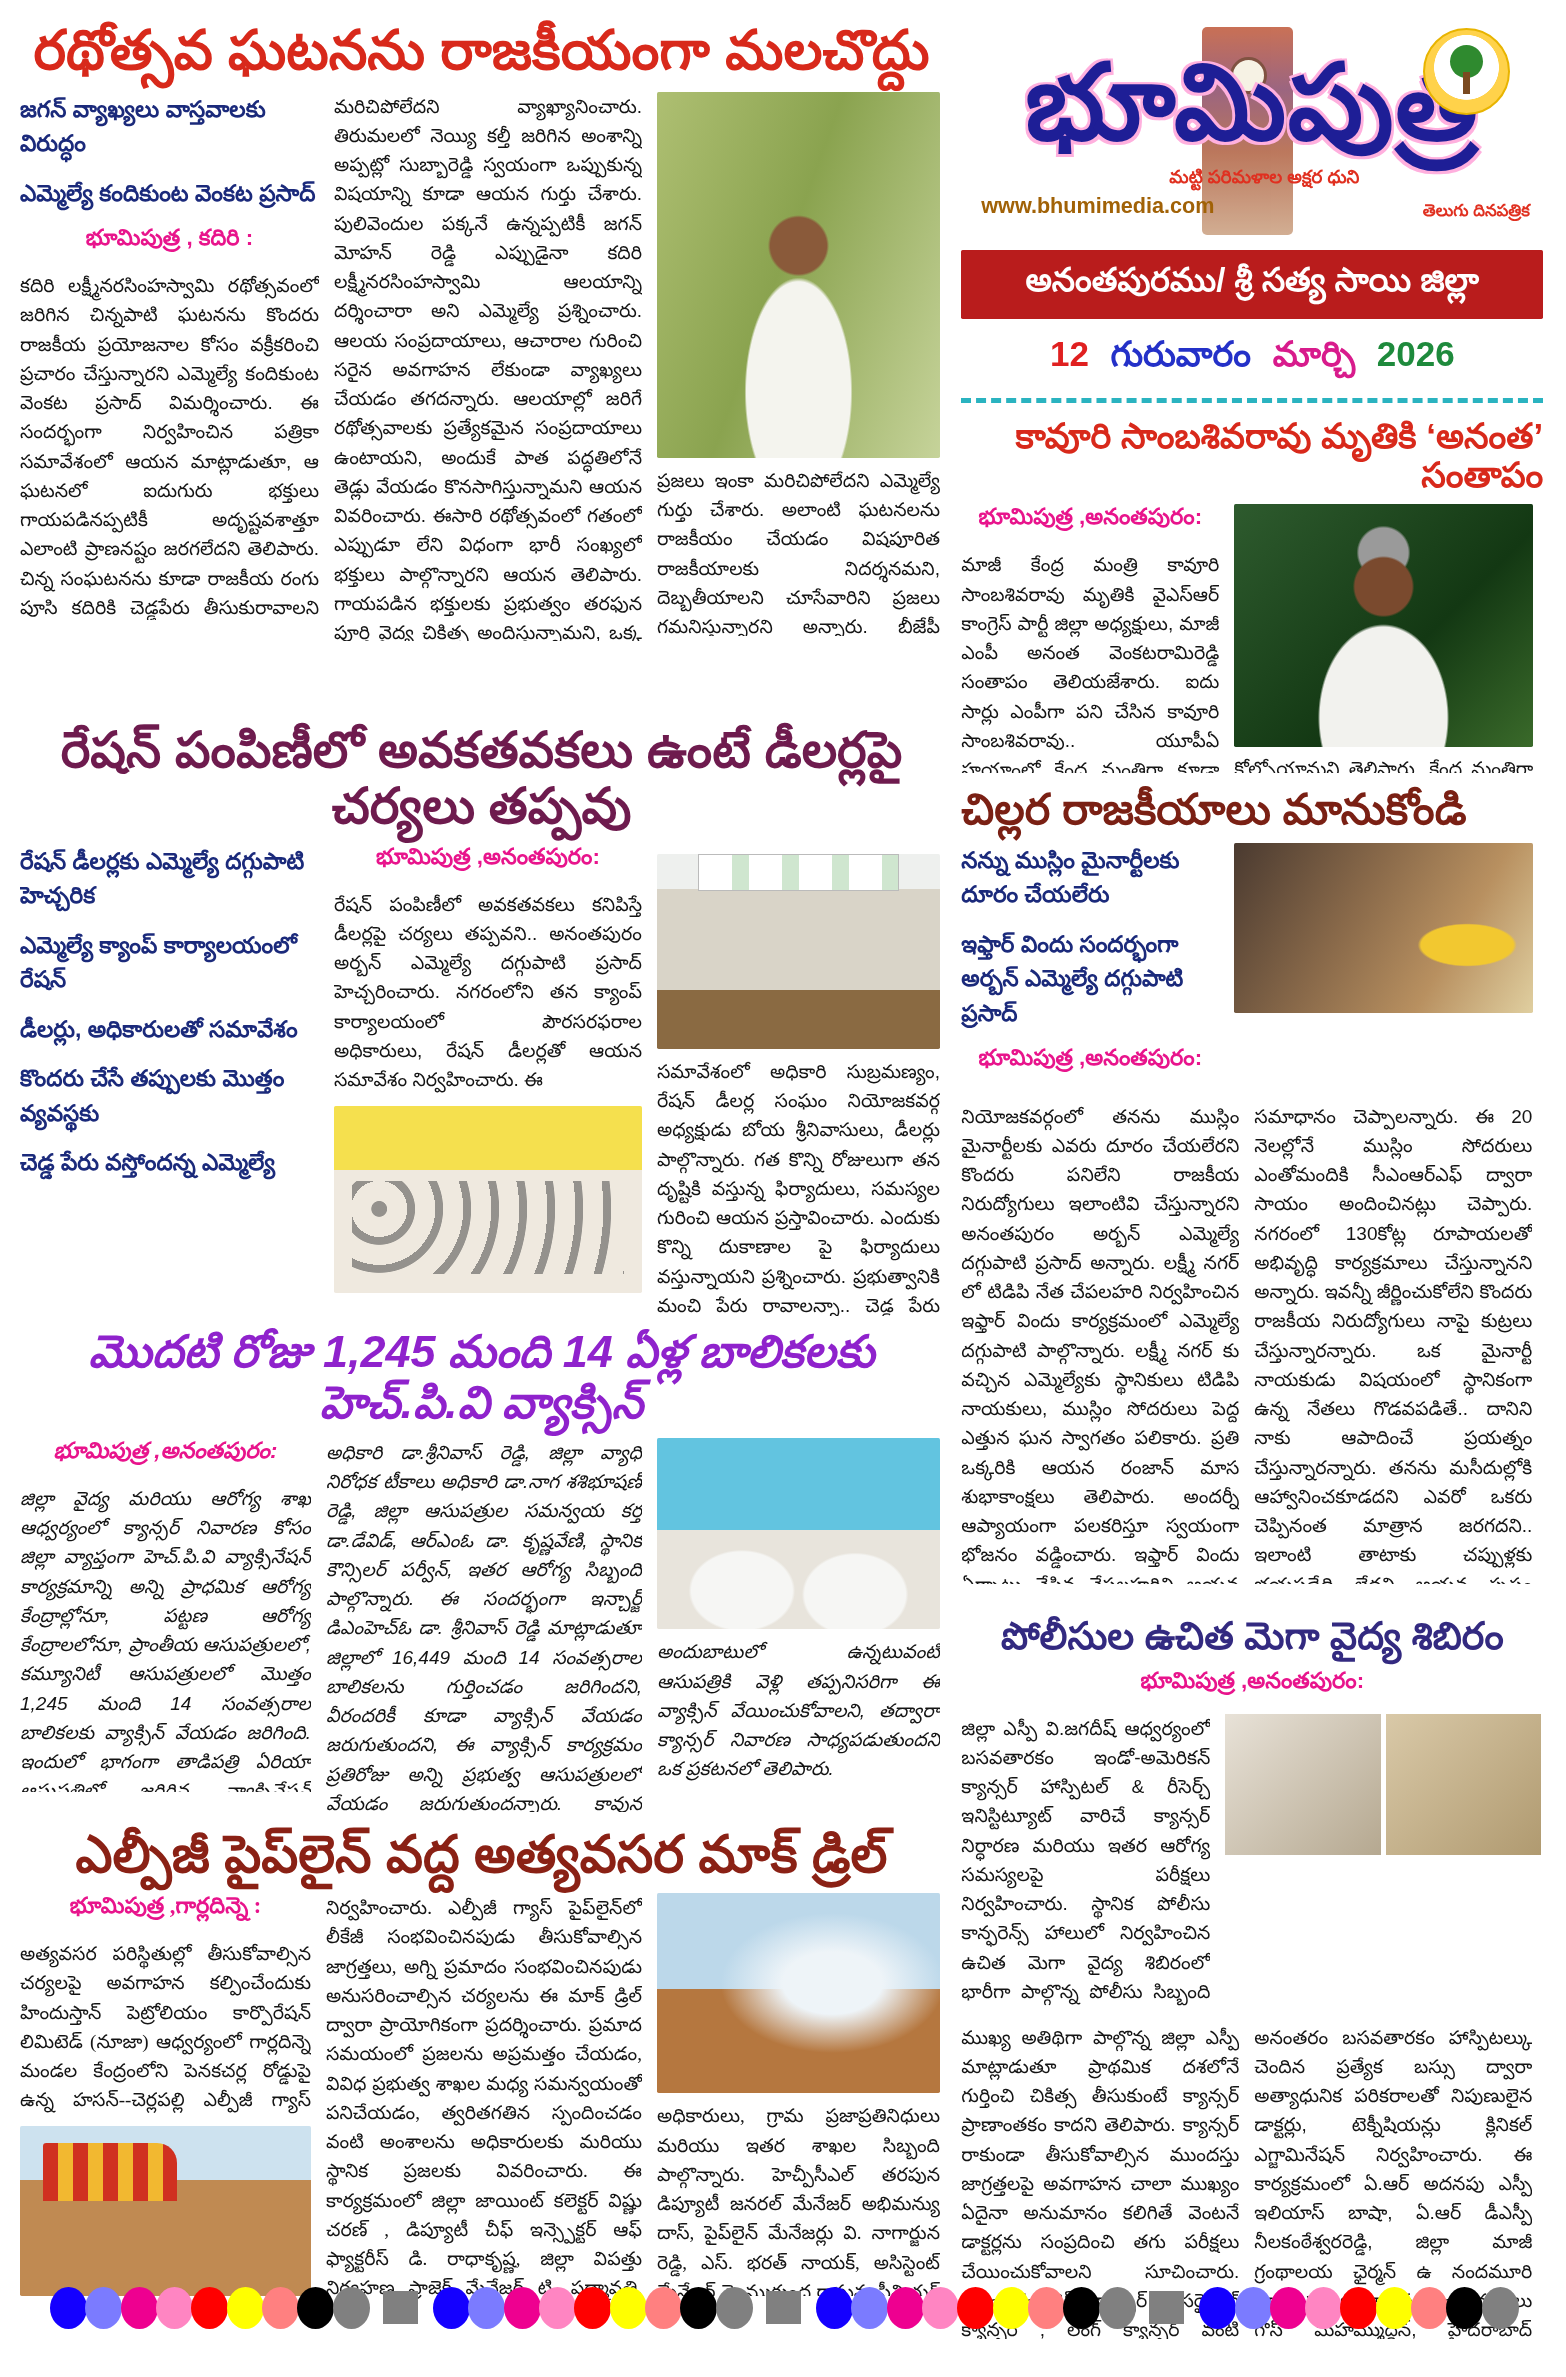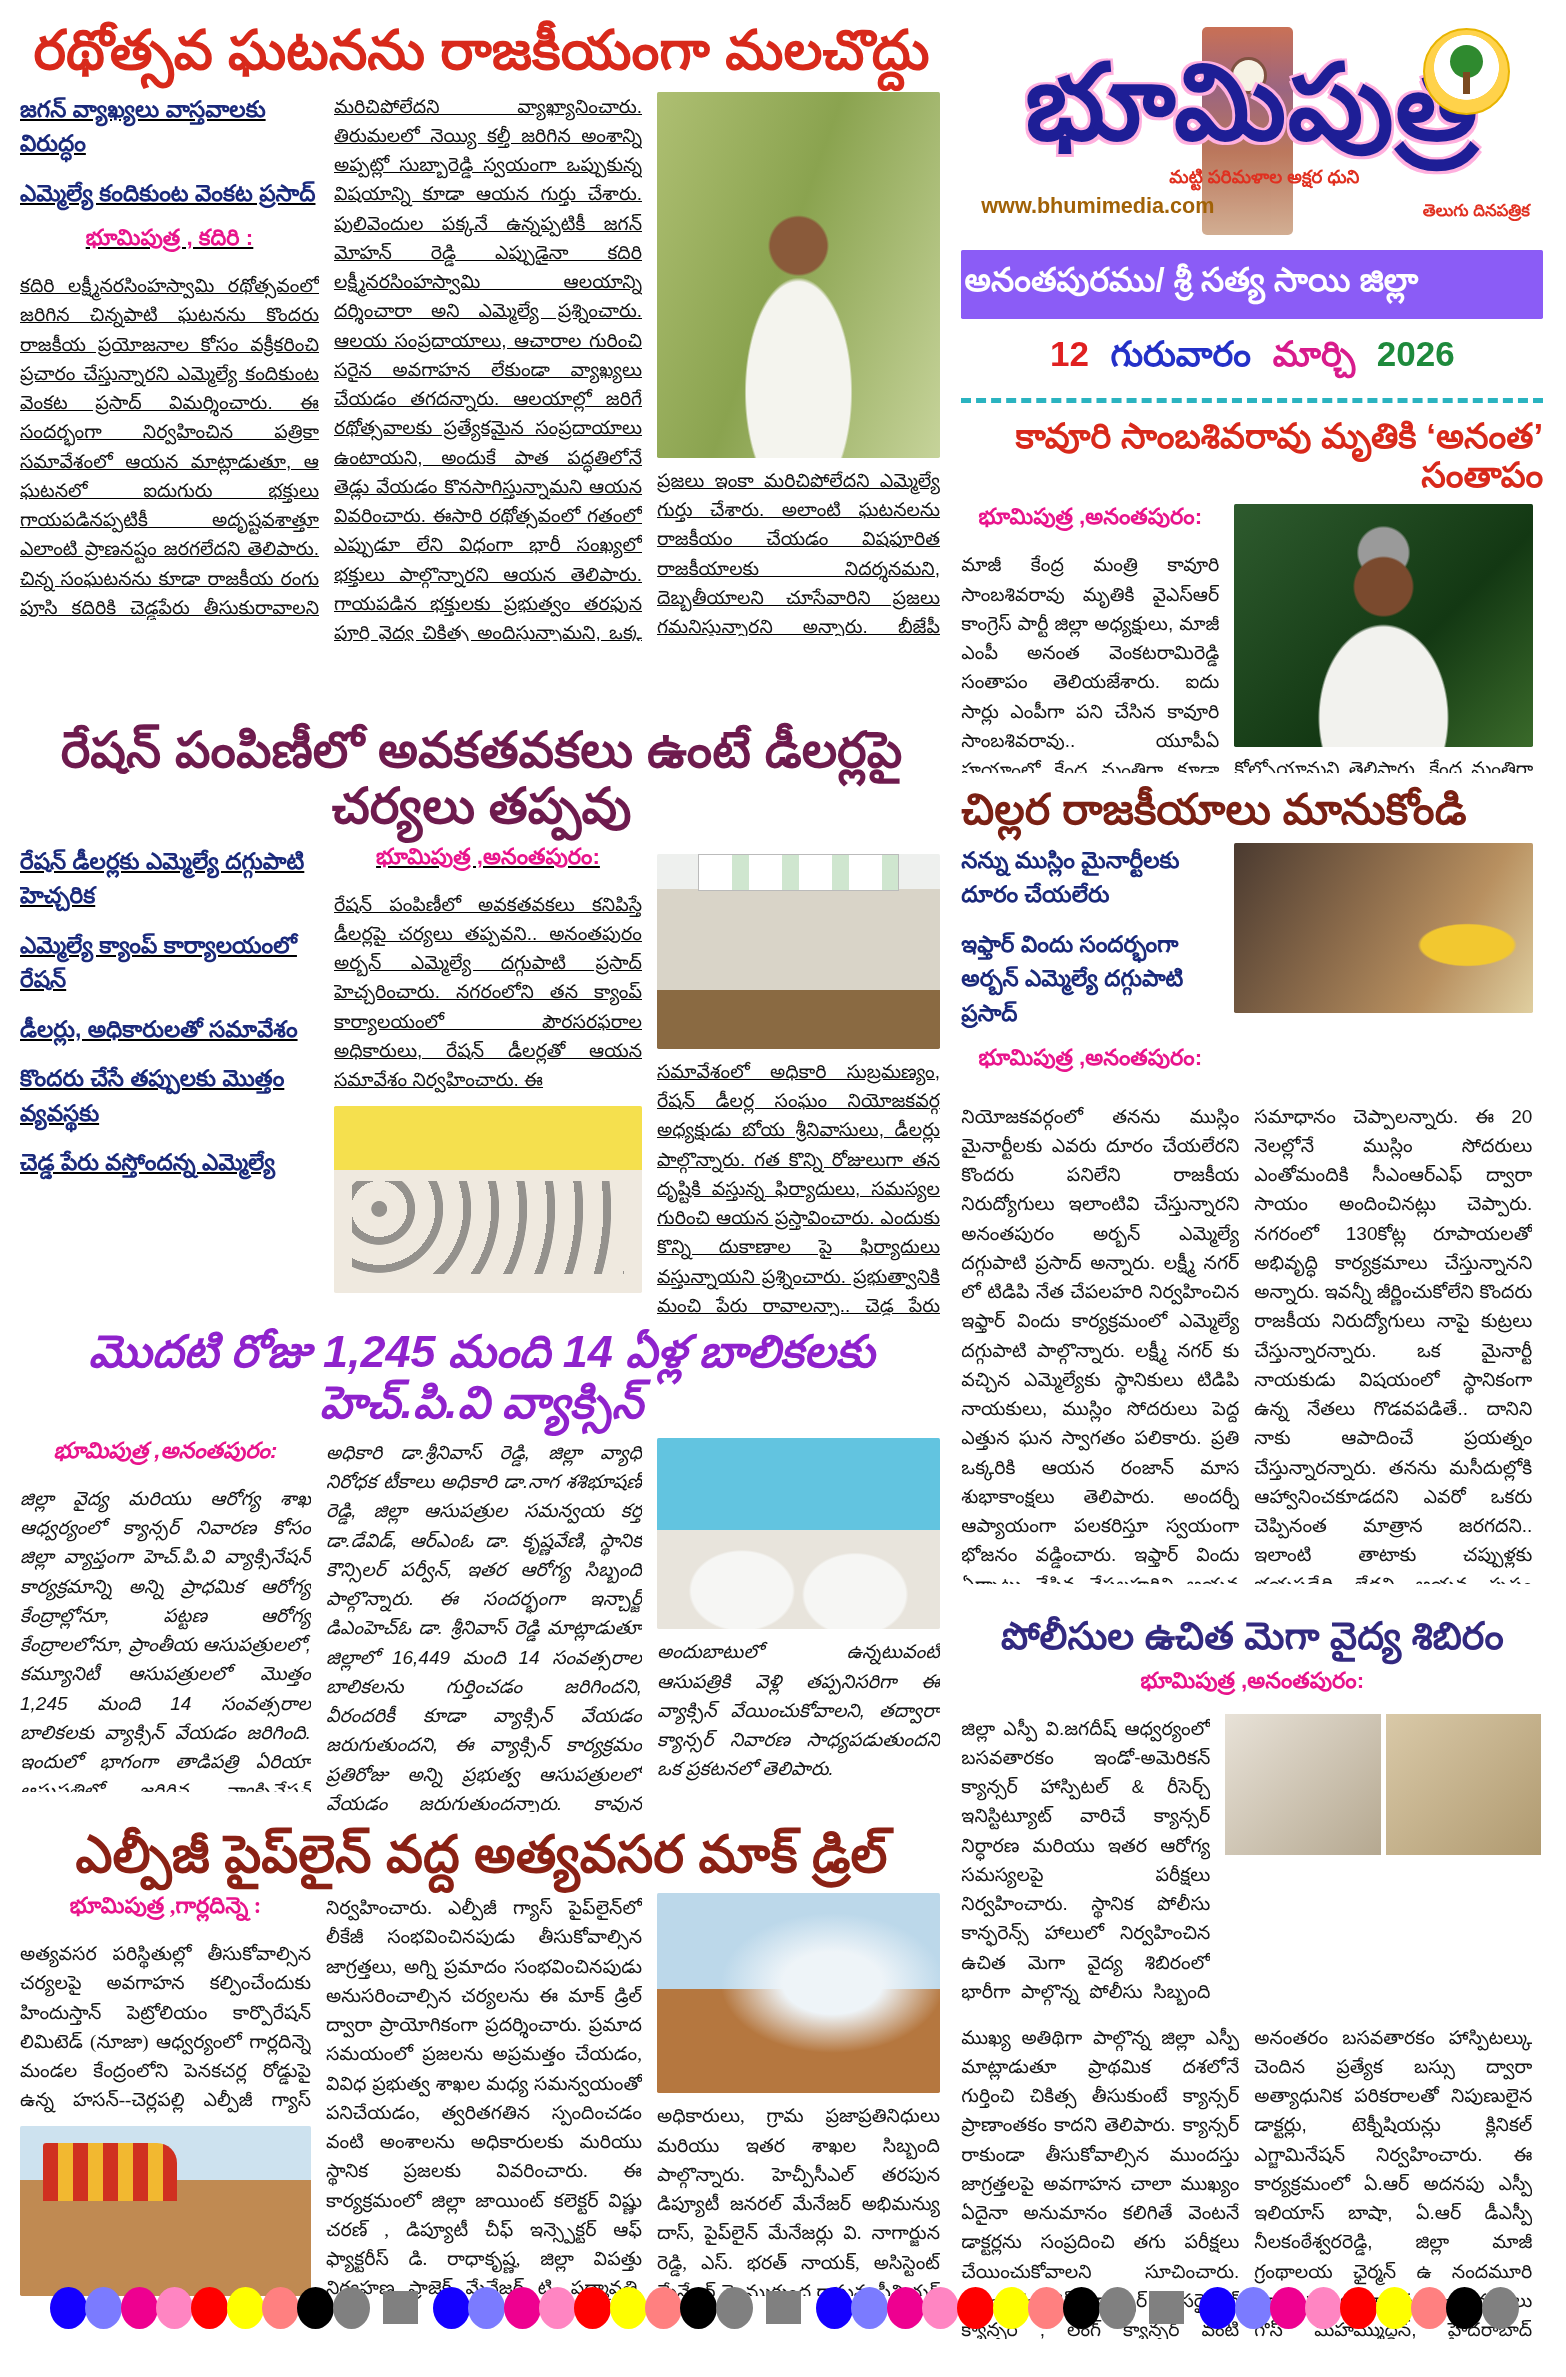--- a/index.html
+++ b/index.html
@@ -10,21 +10,21 @@
   .article{overflow:hidden;}
   .hl{font-weight:800;text-align:center;line-height:1.12;margin:0 0 10px 0;}
   .hl-red{color:#d8291b;font-size:55px;}
   .hl-maroon{color:#6e1b4e;font-size:50px;}
   .hl-purple{color:#8f22cc;font-size:45px;}
   .hl-darkred{color:#8a2115;font-size:52px;}
   .hl-red-s{color:#d8291b;font-size:35px;}
   .hl-brown{color:#7a2014;font-size:43px;}
   .hl-indigo{color:#332a80;font-size:38px;}
   .cols{display:grid;gap:15px;}
-  .c3a{grid-template-columns:299px 308px 283px;text-decoration:underline;}
+  .c3a{grid-template-columns:299px 308px 283px;}
   .c3b{grid-template-columns:291px 316px 283px;}
   .c2k{grid-template-columns:258px 299px;}
   .body-text{font-size:19px;line-height:1.54;text-align:justify;color:#141414;overflow:hidden;}
   .subhead{color:#1b2a7b;font-weight:700;font-size:23px;line-height:1.5;margin:0 0 15px 0;}
   .dateline{color:#e8148c;font-weight:700;font-size:22.4px;text-align:center;margin:11.6px 0 15px 0;}
   .photo{border-radius:1.7px;width:100%;}
   
   .masthead{position:relative;height:218px;overflow:hidden;}
   .tower{position:absolute;left:241px;top:6.7px;width:91px;height:208px;
          background:linear-gradient(180deg,#c05838 0%,#8a4a6a 30%,#b06040 60%,#caa080 100%);
@@ -34,21 +34,21 @@
   .mast-title{position:relative;z-index:2;margin:21.6px 0 0 0;text-align:center;font-size:106px;font-weight:800;
          color:#1e1e96;letter-spacing:1.7px;
          text-shadow:0 0 1.7px #ffb0de,2.5px 2.5px 0 #ffb0de,-2.5px -2.5px 0 #ffb0de,2.5px -2.5px 0 #ffb0de,-2.5px 2.5px 0 #ffb0de;}
   .mast-tag{position:absolute;z-index:3;left:208px;top:146px;color:#e03020;font-weight:700;font-size:18.3px;}
   .mast-web{position:absolute;z-index:3;left:20px;top:173px;color:#a16207;font-weight:700;font-size:21.6px;text-decoration:none;}
   .mast-ed{position:absolute;z-index:3;right:13.3px;top:181px;color:#e03020;font-weight:700;font-size:16.6px;}
   .logo{position:absolute;z-index:3;right:33px;top:8.3px;width:83px;height:83px;border-radius:50%;
         background:radial-gradient(circle at 50% 45%,#ffffff 0 52%,#ffd24a 53% 100%);border:2.5px solid #e8b400;}
   .logo:before{content:"";position:absolute;left:25px;top:15px;width:33px;height:33px;border-radius:50%;background:#2f8a2f;}
   .logo:after{content:"";position:absolute;left:38px;top:42px;width:6.7px;height:21.6px;background:#7a4a20;}
-  .district-bar{background:#8b5cf6;color:#ffffff;font-weight:800;font-size:33px;
+  .district-bar{background:#b91c1c;color:#ffffff;font-weight:800;font-size:33px;text-align:center;
         padding:11.6px 3.3px;border-radius:1.7px;}
   .date-row{display:flex;justify-content:center;gap:21.6px;font-weight:800;font-size:35px;padding:3.3px 0 1.7px 0;}
   .divider-dashed{border:0;border-top:5.8px dashed #2ab3c0;margin:1.7px 0 1.7px 0;}
   
   .ph-pressmeet{height:366px;background:
       radial-gradient(ellipse at 50% 82%,#f4f4ee 0 26%,rgba(0,0,0,0) 27%),
       radial-gradient(circle at 50% 42%,#8a5a3a 0 11%,rgba(0,0,0,0) 12%),
       linear-gradient(110deg,#aebf72 0%,#8aa34f 45%,#c6d39a 100%);}
   .ph-kavuri{height:243px;background:
       radial-gradient(ellipse at 50% 88%,#f2f2ee 0 30%,rgba(0,0,0,0) 31%),

